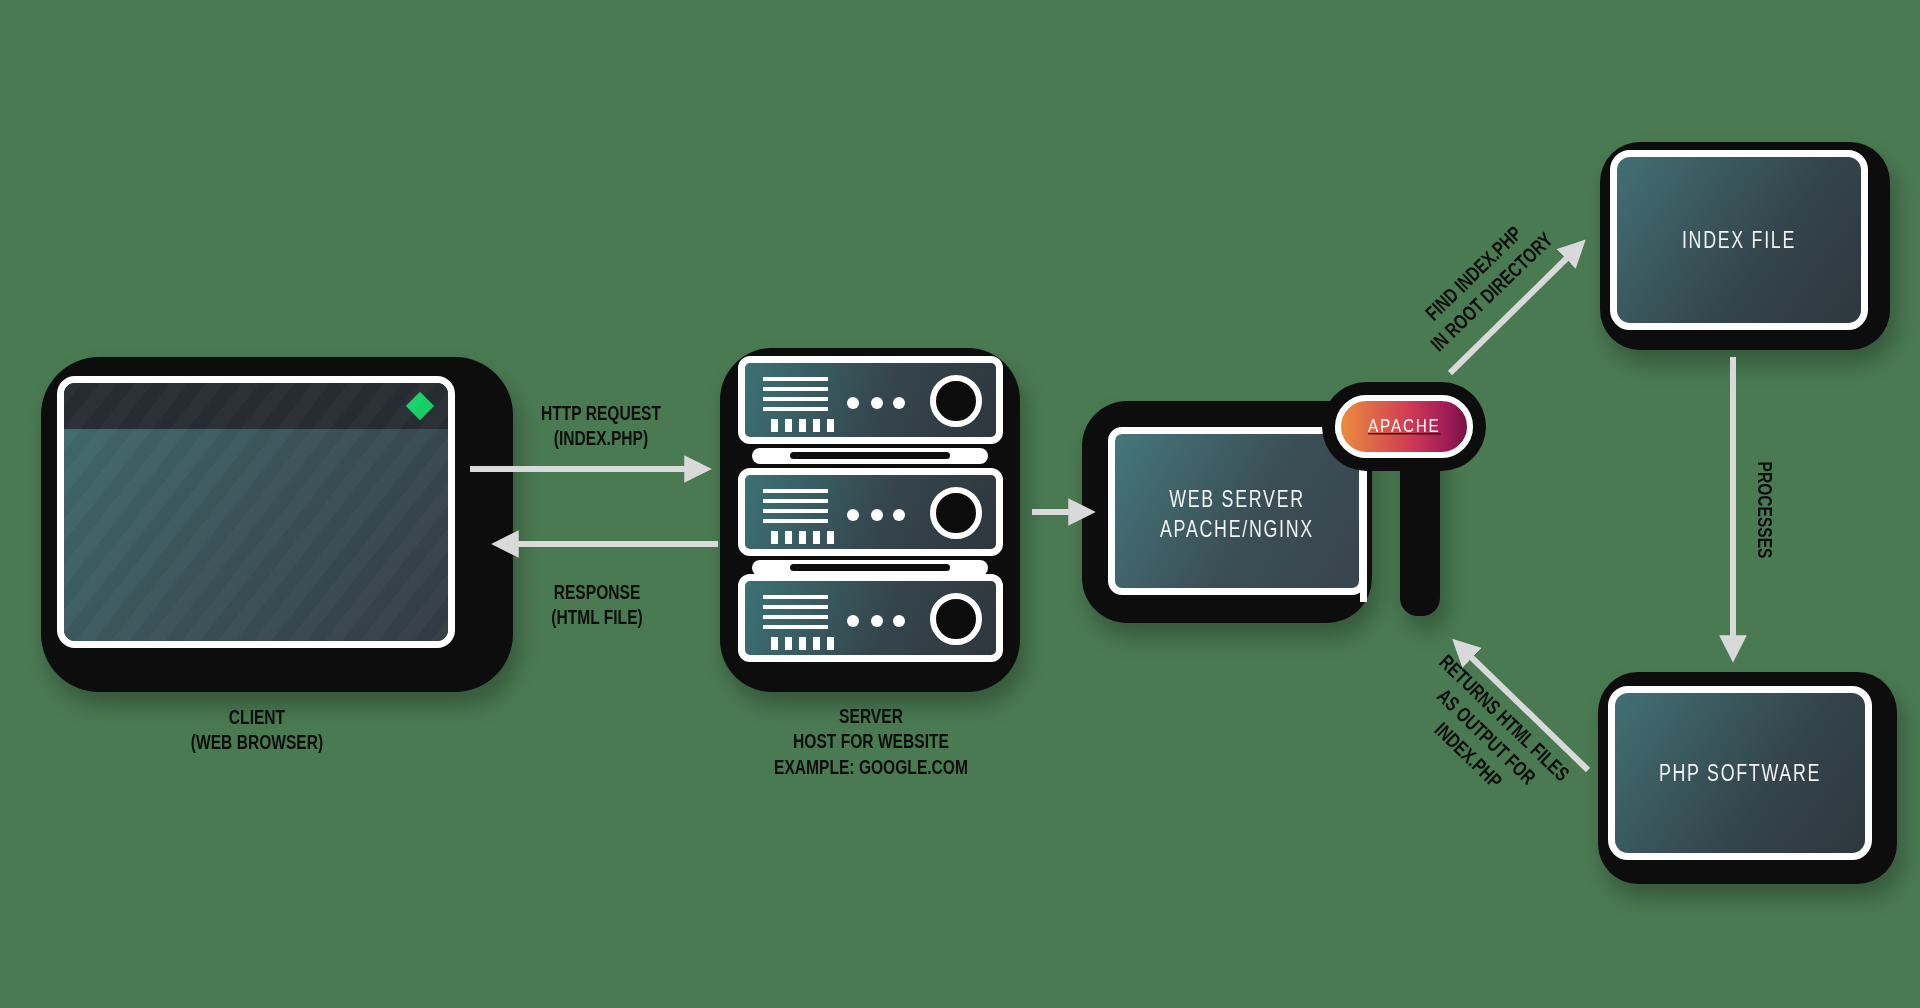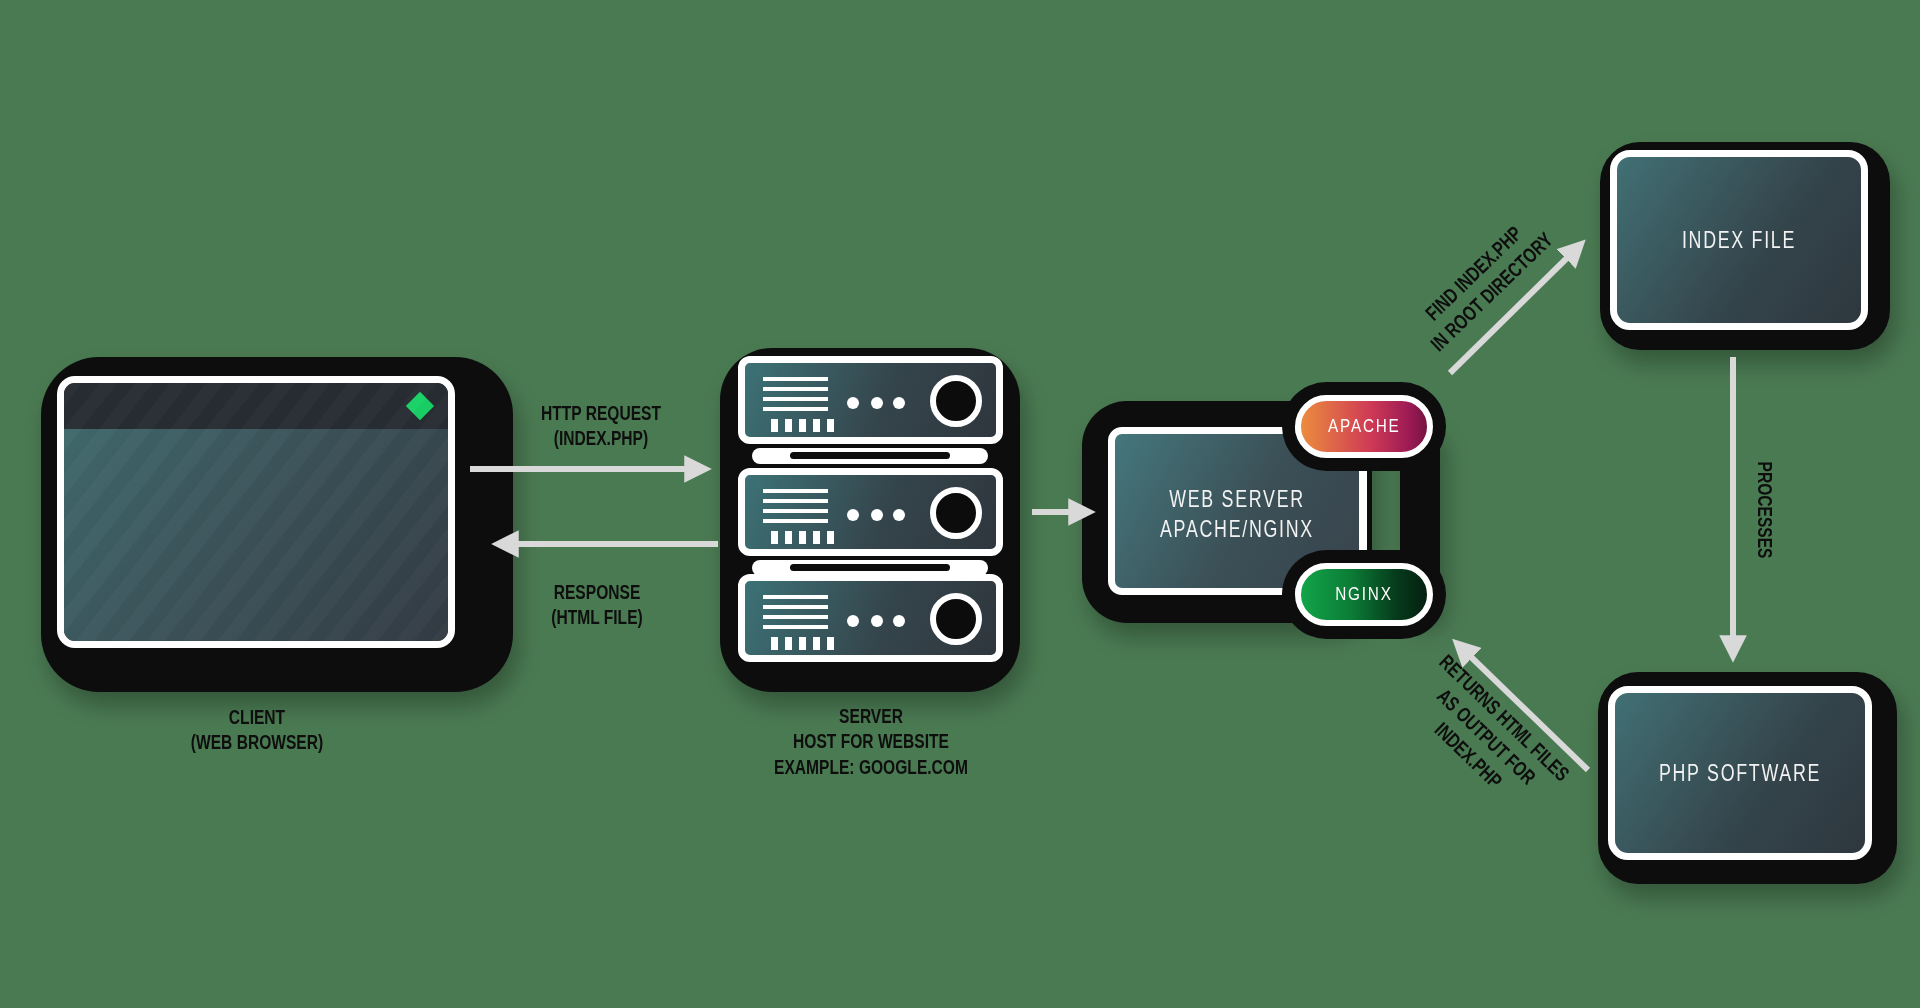--- a/index.html
+++ b/index.html
@@ -49,22 +49,22 @@
   
   .ws-shell{left:1082px;top:401px;width:290px;height:222px;border-radius:45px;}
   .ws-shell-right{left:1400px;top:420px;width:40px;height:196px;border-radius:18px;}
   .ws-box{left:1108px;top:427px;width:258px;height:168px;border:7px solid #fff;border-radius:14px;
     box-sizing:border-box;position:absolute;
     background:linear-gradient(120deg,var(--box-gradient-from) 0%,#3b4f56 55%,#39444d 100%);}
   .ws-line{left:1360px;top:438px;width:7px;height:164px;background:#fff;position:absolute;}
   .pill{position:absolute;width:138px;height:63px;border:6px solid #fff;border-radius:999px;
     box-shadow:0 0 0 13px #0d0d0d;box-sizing:border-box;
     display:flex;align-items:center;justify-content:center;}
-  .apache{left:1295px;top:395px;
-    background:linear-gradient(90deg,var(--apache-from) 0%,#cf3a55 55%,var(--apache-to) 86%,#751440 100%);}
+  .apache{left:1335px;top:395px;
+    background:linear-gradient(90deg,var(--apache-from) 0%,#cf3a55 55%,var(--apache-to) 86%,#751440 100%);text-decoration:underline;}
   .nginx{left:1295px;top:563px;
     background:linear-gradient(90deg,var(--nginx-from) 0%,#0b7c36 40%,#063c1c 75%,var(--nginx-to) 100%);}
   .pill-label{color:#fff;font-size:17px;letter-spacing:2px;font-weight:400;
     transform:scale(0.9,1.05);white-space:nowrap;}
 
   
   .idx-shell{left:1600px;top:142px;width:290px;height:208px;border-radius:40px;}
   .idx-box{left:1610px;top:150px;width:258px;height:180px;}
   .php-shell{left:1598px;top:672px;width:299px;height:212px;border-radius:40px;}
   .php-box{left:1608px;top:686px;width:264px;height:174px;}
@@ -174,23 +174,20 @@
   <div class="shell ws-shell-right"></div>
   <div class="ws-box z3"></div>
   <div class="ws-line z3"></div>
   <div class="wlabel lb-ws z4">
     <div>WEB SERVER</div>
     <div>APACHE/NGINX</div>
   </div>
   <div class="pill apache z4">
     <span class="pill-label">APACHE</span>
   </div>
-  <div class="pill nginx z4">
-    <span class="pill-label">NGINX</span>
-  </div>
 
   <div class="shell idx-shell"></div>
   <div class="teal-box idx-box z3"></div>
   <div class="wlabel lb-idx z4">INDEX FILE</div>
 
   <div class="shell php-shell"></div>
   <div class="teal-box php-box z3"></div>
   <div class="wlabel lb-php z4">PHP SOFTWARE</div>
 
   <svg class="arrows-layer" width="1920" height="1008" viewBox="0 0 1920 1008">

